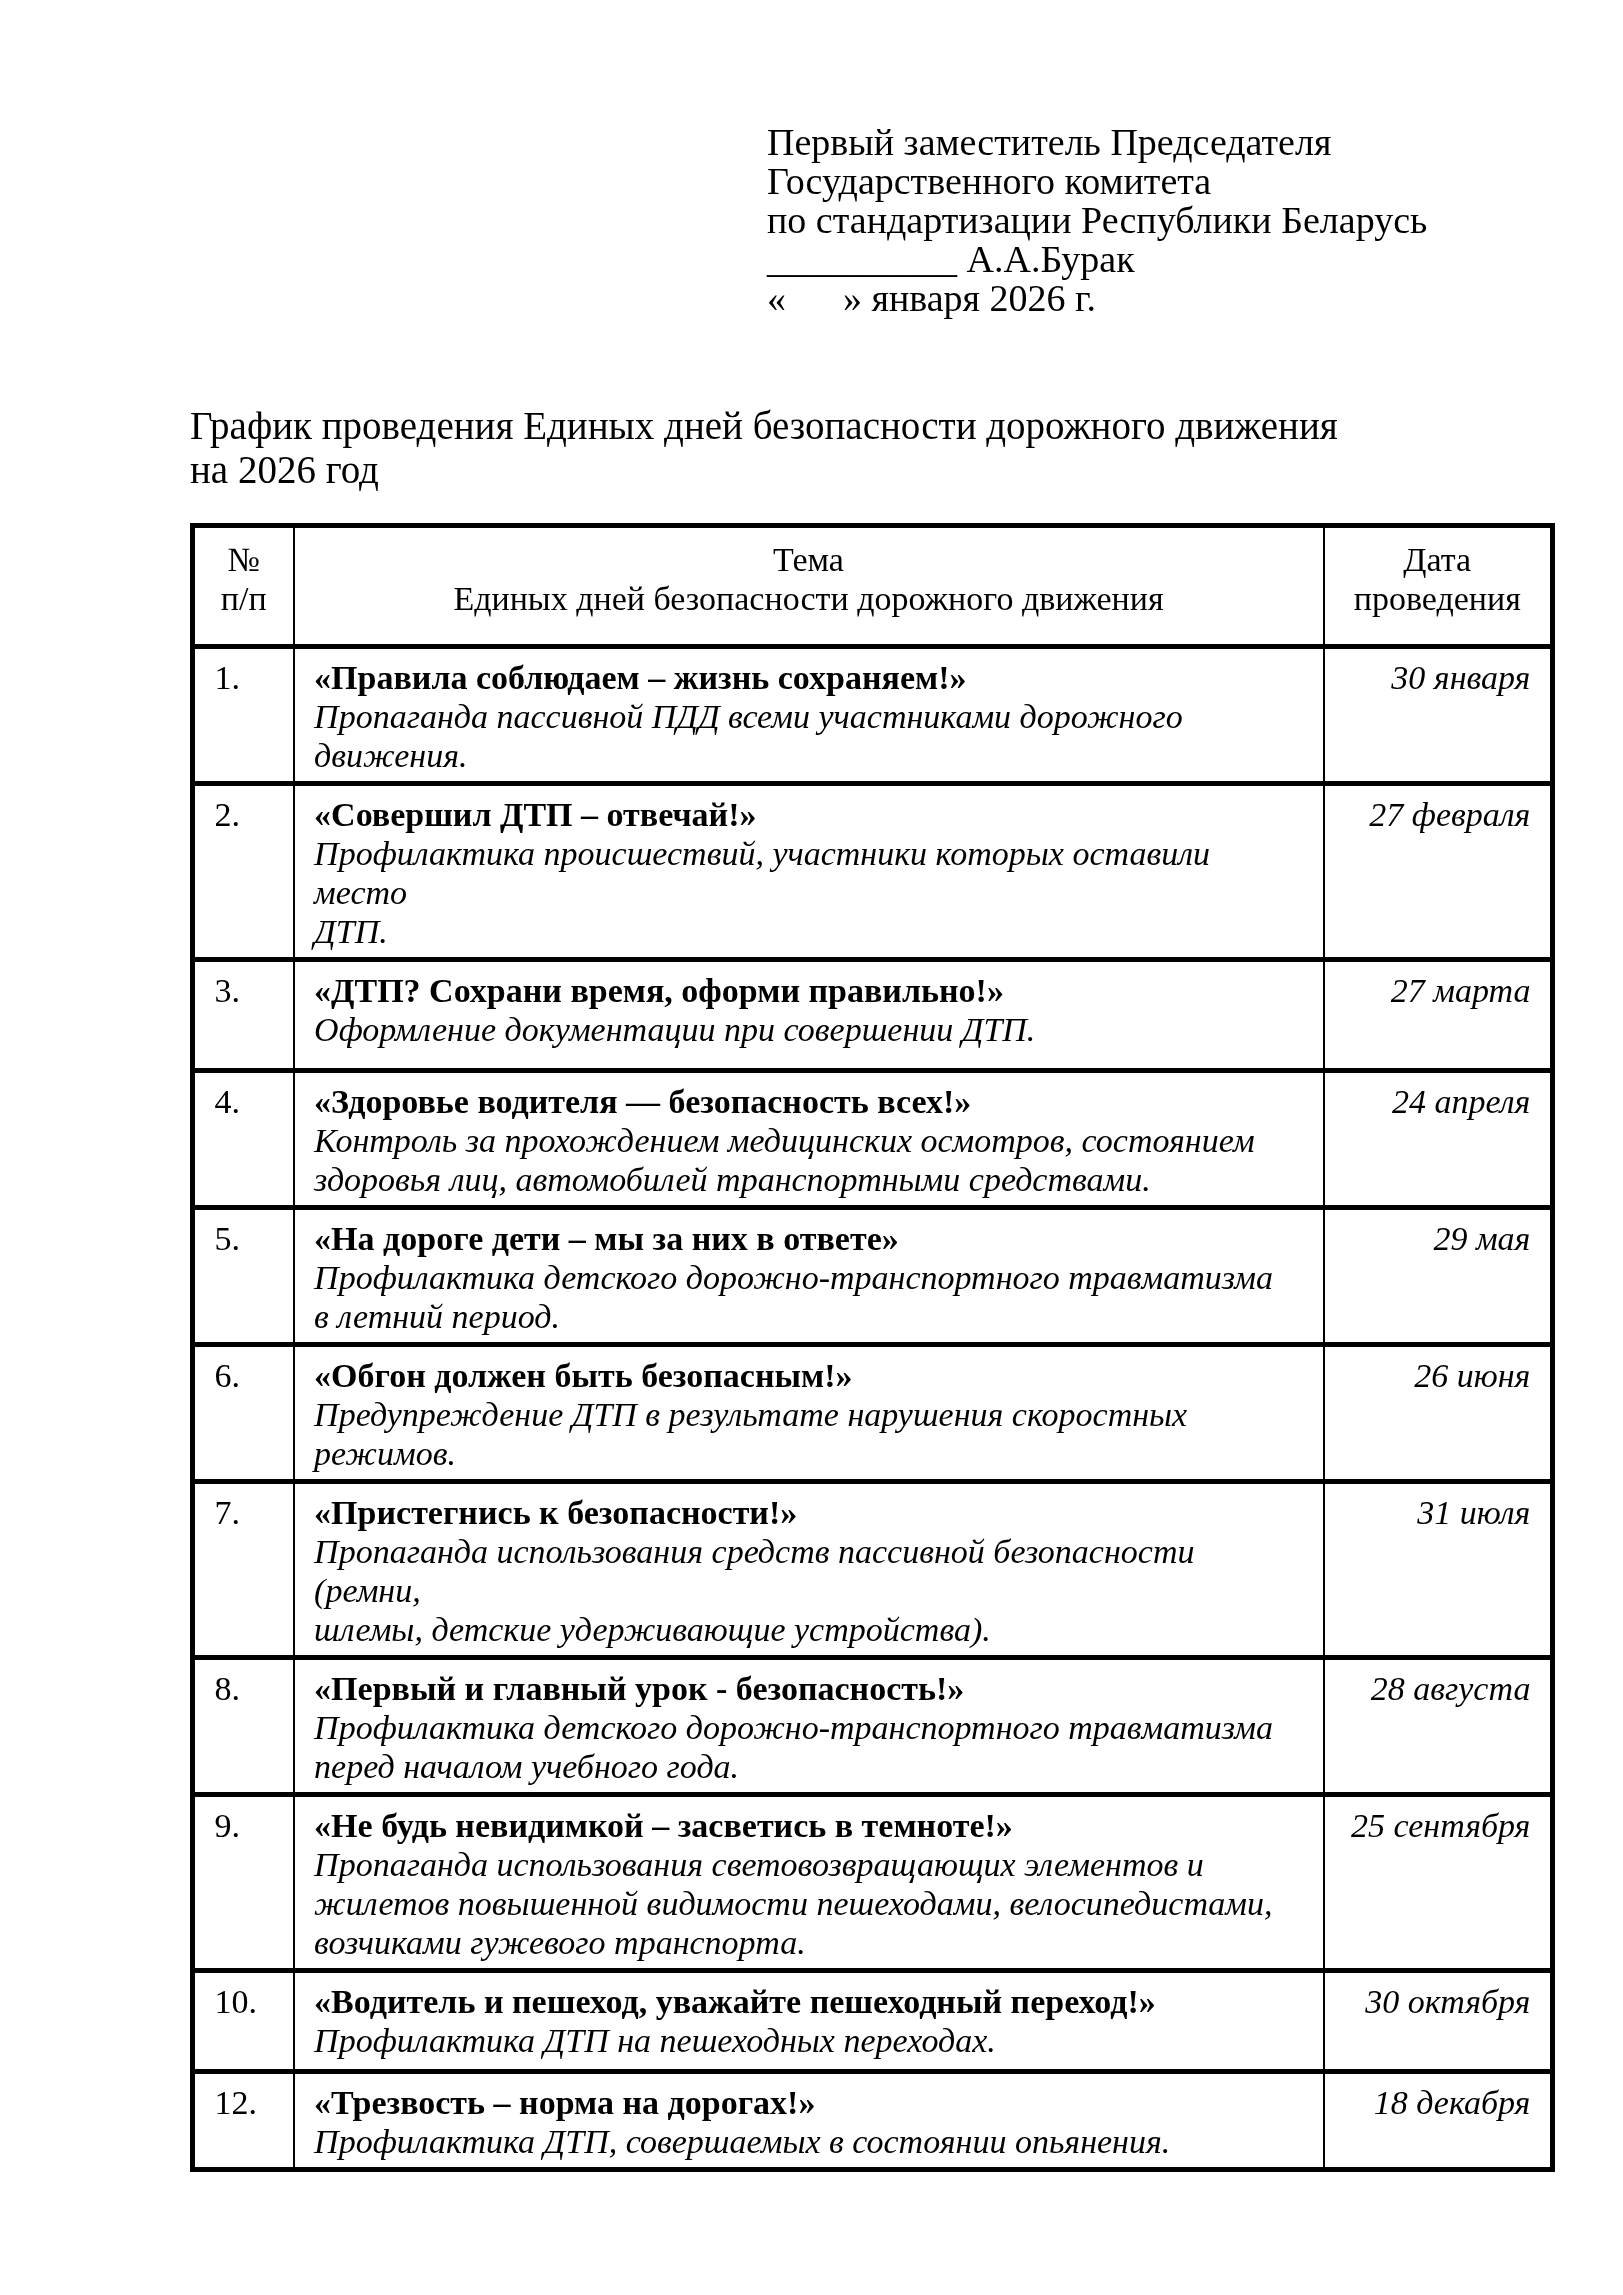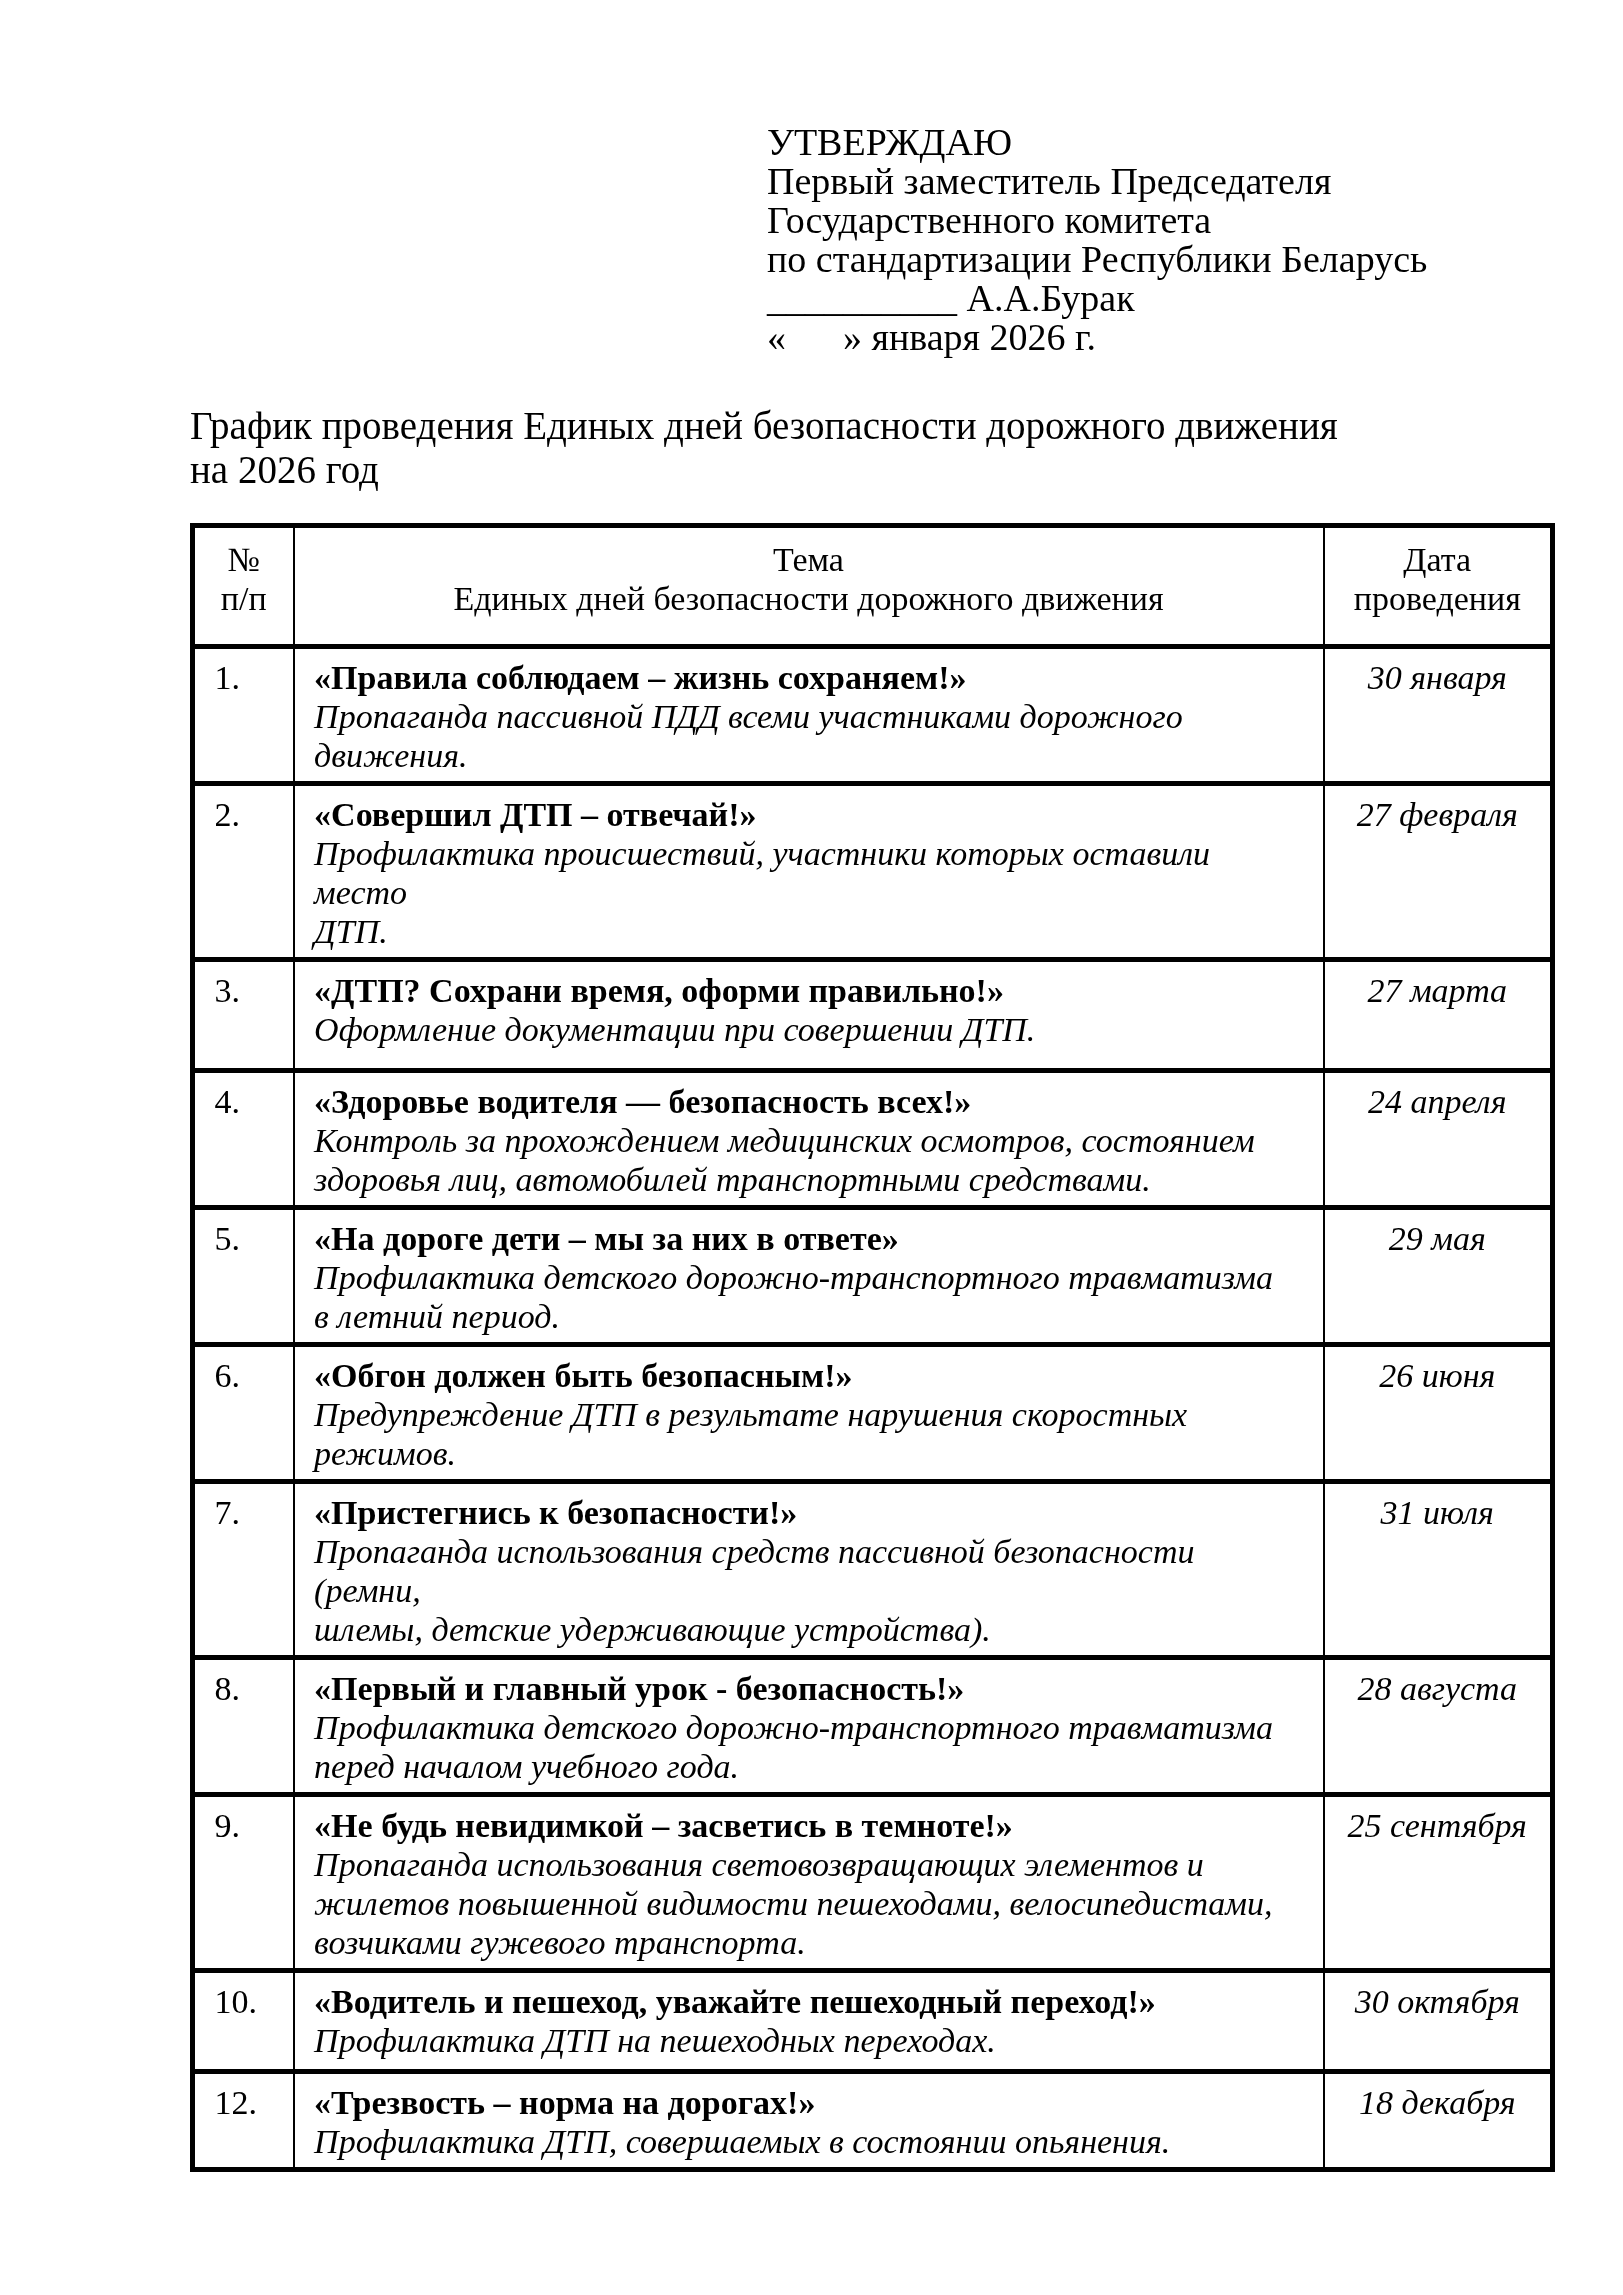--- a/index.html
+++ b/index.html
@@ -33,40 +33,39 @@
   table.schedule th{
     text-align:center;white-space:pre-line;padding-top:11.8px;
   }
   col.w-num{width:101px}
   col.w-theme{width:1030px}
   col.w-date{width:229px}
   td.c-num{padding-left:17px}
   td.c-theme{padding-left:23.6px;padding-right:26px}
   .theme{font-weight:bold}
   .desc{font-style:italic;white-space:pre-line}
-  td.c-date{font-style:italic;text-align:center;padding-left:5.2px;padding-right:5.2px}
+  td.c-date{font-style:italic;text-align:right;padding-left:5.2px;padding-right:5.2px}
   thead tr{height:121px}
   tbody tr:nth-child(1){height:128px}
   tbody tr:nth-child(2){height:137px}
   tbody tr:nth-child(3){height:111px}
   tbody tr:nth-child(4){height:136px}
   tbody tr:nth-child(5){height:127px}
   tbody tr:nth-child(6){height:115px}
   tbody tr:nth-child(7){height:133px}
   tbody tr:nth-child(8){height:133px}
   tbody tr:nth-child(9){height:168px}
   tbody tr:nth-child(10){height:101px}
   tbody tr:nth-child(11){height:96px}
   tbody tr:nth-child(12){height:106px}
 </style>
 </head>
 <body>
 
 <div class="approval">
-  <div>УТВЕРЖДАЮ</div>
   <div>Первый заместитель Председателя</div>
   <div>Государственного комитета</div>
   <div>по стандартизации Республики Беларусь</div>
   <div>__________ А.А.Бурак</div>
   <div>«&nbsp;&nbsp;&nbsp;&nbsp;&nbsp;&nbsp;» января 2026 г.</div>
 </div>
 
 <div class="doc-title">
   <div>График проведения Единых дней безопасности дорожного движения</div>
   <div>на 2026 год</div>

